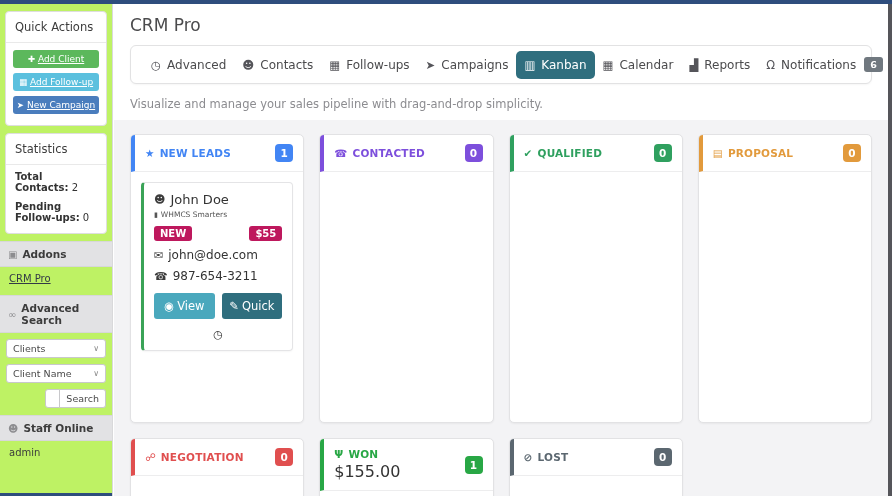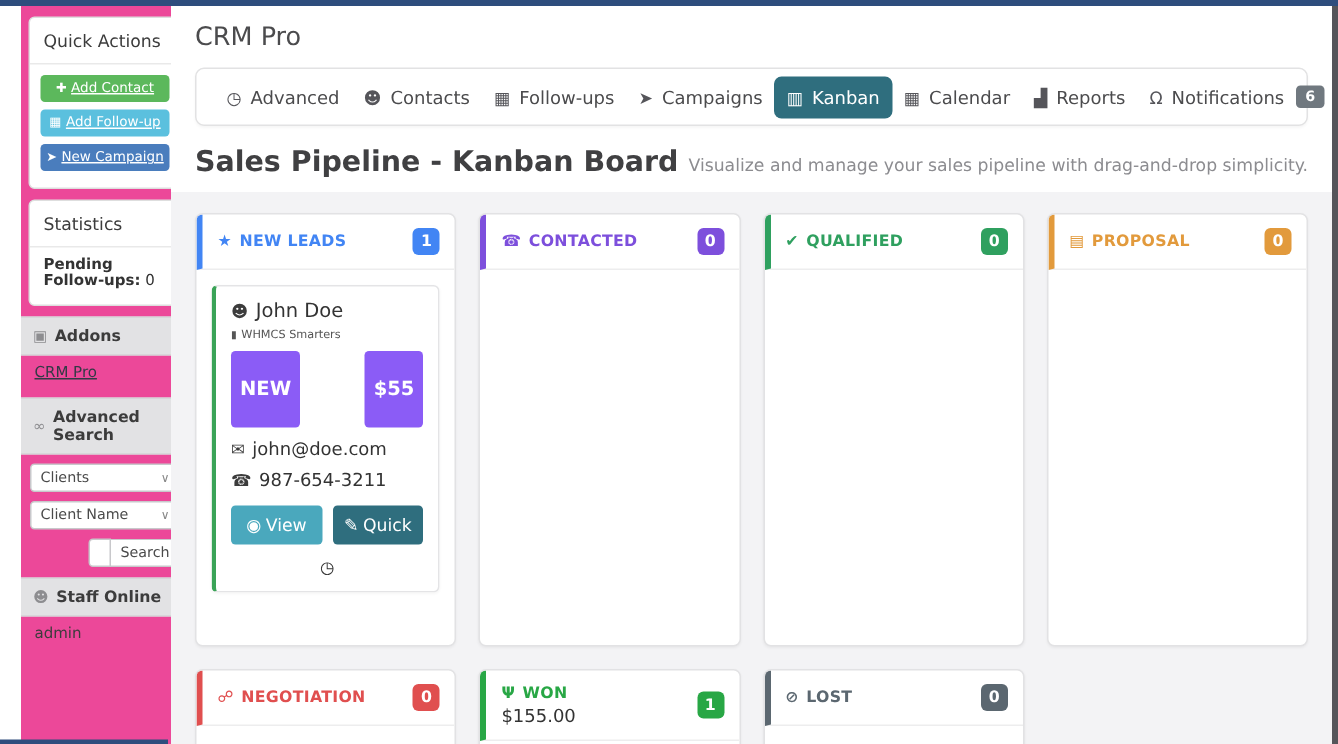--- a/index.html
+++ b/index.html
@@ -3,22 +3,22 @@
 <meta charset="utf-8">
 <style>
   * { box-sizing: border-box; }
   html,body { margin:0; padding:0; width:892px; height:496px; overflow:hidden;
               font-family:"DejaVu Sans","Liberation Sans",sans-serif; background:#fff; }
   .topbar { position:absolute; top:0; left:0; right:0; height:4px; background:#2e4d7d; z-index:20; }
   .bottombar { position:absolute; bottom:0; left:0; width:112px; height:3px; background:#2e4d7d; z-index:20; }
   .scrollbar { position:absolute; top:4px; right:0; width:4px; bottom:0; background:#55555a; z-index:19; }
 
   
-  .sidebar { position:absolute; top:4px; left:0; width:113px; bottom:0; background:#ec4899;
-             border-right:1px solid #d9d9db; color:#3c3c3c;margin-left:14px; }
+  .sidebar { position:absolute; top:4px; left:0; width:113px; bottom:0; background:#bef264;
+             border-right:1px solid #d9d9db; color:#3c3c3c; }
   .panel { background:#fff; border:1px solid #dedede; border-radius:4px; margin:7px 5px; }
   .panel-title { font-size:11.5px; padding:8px 9px; border-bottom:1px solid #e9e9e9; color:#3c3c3c; }
   .panel-body { padding:2px 0 6px; }
   .qa-btn { display:flex; align-items:center; justify-content:center; gap:3px; width:calc(100% - 14px);
             margin:5px 7px; padding:4px 2px; border:none; border-radius:3px; color:#fff;
             font-size:9px; cursor:pointer; font-family:inherit; }
   .qa-btn .lbl { text-decoration:underline; white-space:nowrap; }
   .qa-btn .ico { font-size:8.5px; }
   .stat { padding:4px 9px; font-size:10px; color:#333; }
   .stat b { font-weight:bold; }
@@ -59,34 +59,34 @@
 
   .board { background:#f3f3f5; display:grid; grid-template-columns:repeat(4,1fr); gap:15px;
            grid-auto-rows:289px; padding:14px 16px; min-height:380px; }
   .col { background:#fff; border:1px solid #e2e2e4; border-radius:5px;
          box-shadow:0 1px 2px rgba(0,0,0,.05); overflow:hidden; display:flex; flex-direction:column; }
   .col-head { display:flex; align-items:center; justify-content:space-between; padding:9px 10px;
               border-bottom:1px solid #ededee; border-left:4px solid #ccc; }
   .col-title-wrap { display:flex; flex-direction:column; gap:2px; }
   .col-title { font-size:10.5px; font-weight:bold; letter-spacing:.2px; display:flex;
                align-items:center; gap:5px; }
-  .col-sub { font-size:12px; color:#333; }
+  .col-sub { font-size:16px; color:#333; }
   .col-badge { min-width:18px; height:18px; line-height:18px; text-align:center; border-radius:4px;
                color:#fff; font-size:10.5px; font-weight:bold; padding:0 4px; }
   .col-body { flex:1; }
 
   .lead-card { margin:10px; background:#fff; border:1px solid #e4e4e6; border-left:3px solid #3aa357;
                border-radius:4px; padding:9px 10px; box-shadow:0 1px 2px rgba(0,0,0,.04); cursor:grab; }
   .lc-name { font-size:13px; color:#333; display:flex; align-items:center; gap:5px; }
   .lc-name .ico { font-size:11px; color:#3c3c3c; }
   .lc-company { font-size:7.5px; color:#555; display:flex; align-items:center; gap:3px; margin-top:3px; }
   .lc-company .ico { font-size:7px; }
   .lc-badges { display:flex; justify-content:space-between; align-items:center; margin-top:7px; }
-  .badge { background:#8b5cf6; color:#fff; font-size:13px; font-weight:bold; border-radius:3px;
-           padding:18px 6px; }
+  .badge { background:#be185d; color:#fff; font-size:10px; font-weight:bold; border-radius:3px;
+           padding:2px 6px; }
   .lc-line { font-size:12px; color:#333; display:flex; align-items:center; gap:5px; margin-top:7px; }
   .lc-line .ico { font-size:11px; color:#3c3c3c; }
   .lc-actions { display:flex; gap:7px; margin-top:10px; }
   .lc-actions button { flex:1; border:none; border-radius:3px; color:#fff; font-size:11.5px;
                        padding:6px 0; cursor:pointer; font-family:inherit; display:flex;
                        align-items:center; justify-content:center; gap:3px; }
   .view-btn { background:#4aa8bd; }
   .edit-btn { background:#2f6e7e; }
   .lc-created { margin-top:9px; text-align:center; font-size:11px; color:#333; display:flex;
                 align-items:center; justify-content:center; gap:4px; }
@@ -97,36 +97,37 @@
 <div class="topbar"></div>
 <div class="scrollbar"></div>
 <div class="bottombar"></div>
 
 <aside class="sidebar">
   <div class="panel">
     <div class="panel-title">Quick Actions</div>
     <div class="panel-body" id="qa-buttons">
         <button class="qa-btn" style="background: rgb(92, 184, 92);">
           <span class="ico">✚</span>
-          <span class="lbl">Add Contact</span>
+          <span class="lbl">Add Client</span>
         </button>
         <button class="qa-btn" style="background: rgb(91, 192, 222);">
           <span class="ico">▦</span>
           <span class="lbl">Add Follow-up</span>
         </button>
         <button class="qa-btn" style="background: rgb(74, 125, 189);">
           <span class="ico">➤</span>
           <span class="lbl">New Campaign</span>
         </button>
       </div>
   </div>
 
   <div class="panel">
     <div class="panel-title">Statistics</div>
     <div class="panel-body" id="stats-body">
+        <div class="stat"><b>Total Contacts:</b> 2</div>
         <div class="stat"><b>Pending Follow-ups:</b> 0</div>
       </div>
   </div>
 
   <div class="section-header">
     <span class="ico">▣</span>
     <span>Addons</span>
   </div>
   <a class="side-link">CRM Pro</a>
 
@@ -186,21 +187,20 @@
         <span class="ico">▟</span>
         <span>Reports</span>
       </div>
       <div class="tab">
         <span class="ico">Ω</span>
         <span>Notifications</span>
         <span class="tab-badge">6</span>
       </div>
     </nav>
   <div class="page-head">
-    <h1>Sales Pipeline - Kanban Board</h1>
     <div class="subtitle">Visualize and manage your sales pipeline with drag-and-drop simplicity.</div>
   </div>
   <div class="board" id="board">
       <div class="col">
         <div class="col-head" style="border-left-color: rgb(66, 133, 244);">
           <div class="col-title-wrap">
             <div class="col-title" style="color: rgb(66, 133, 244);">
               <span class="ico">★</span>
               <span>NEW LEADS</span>
             </div>

